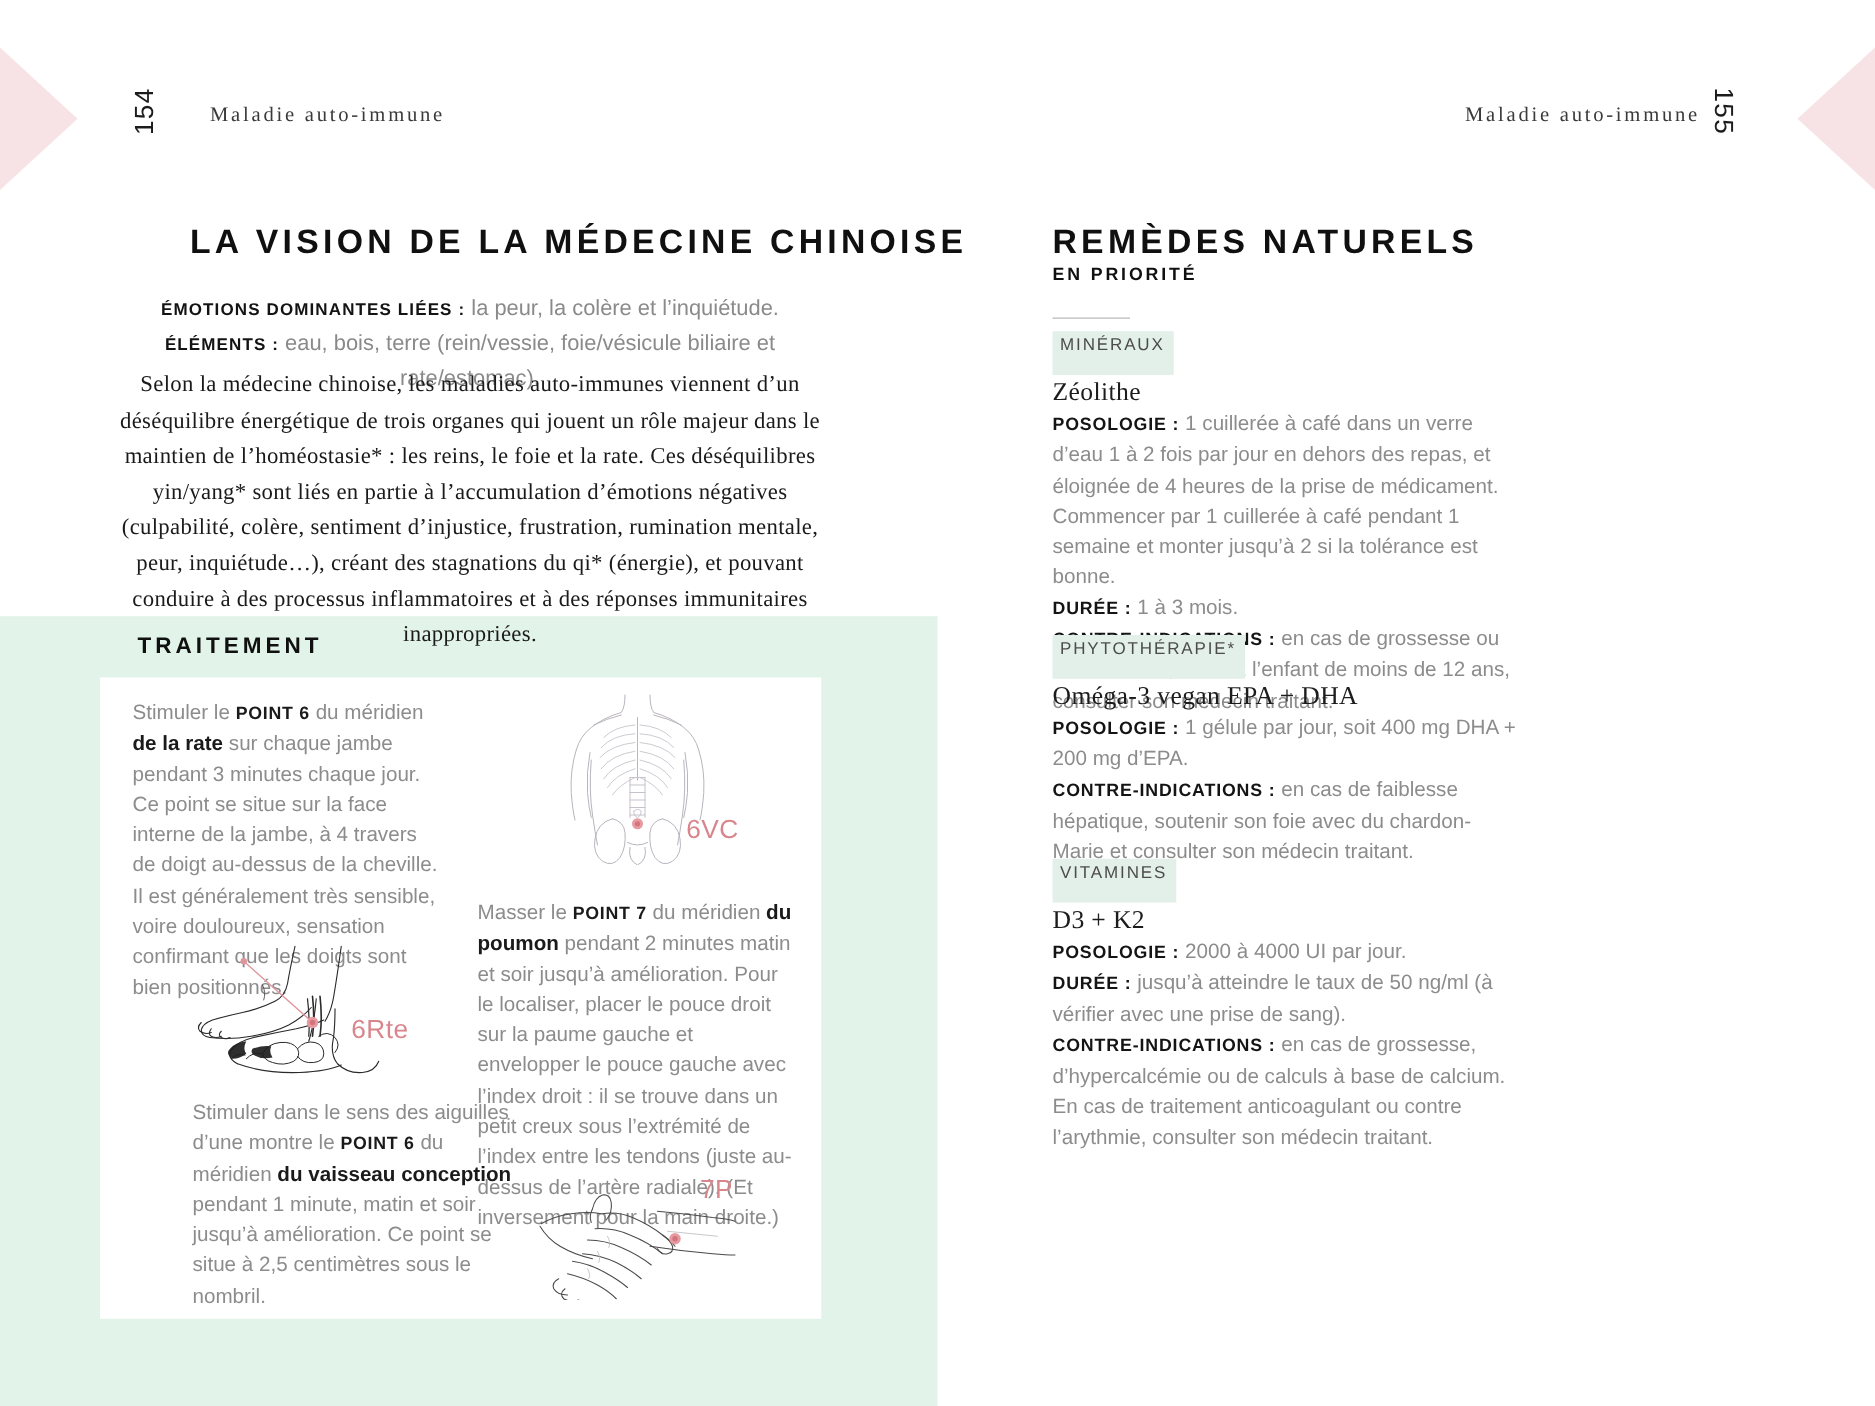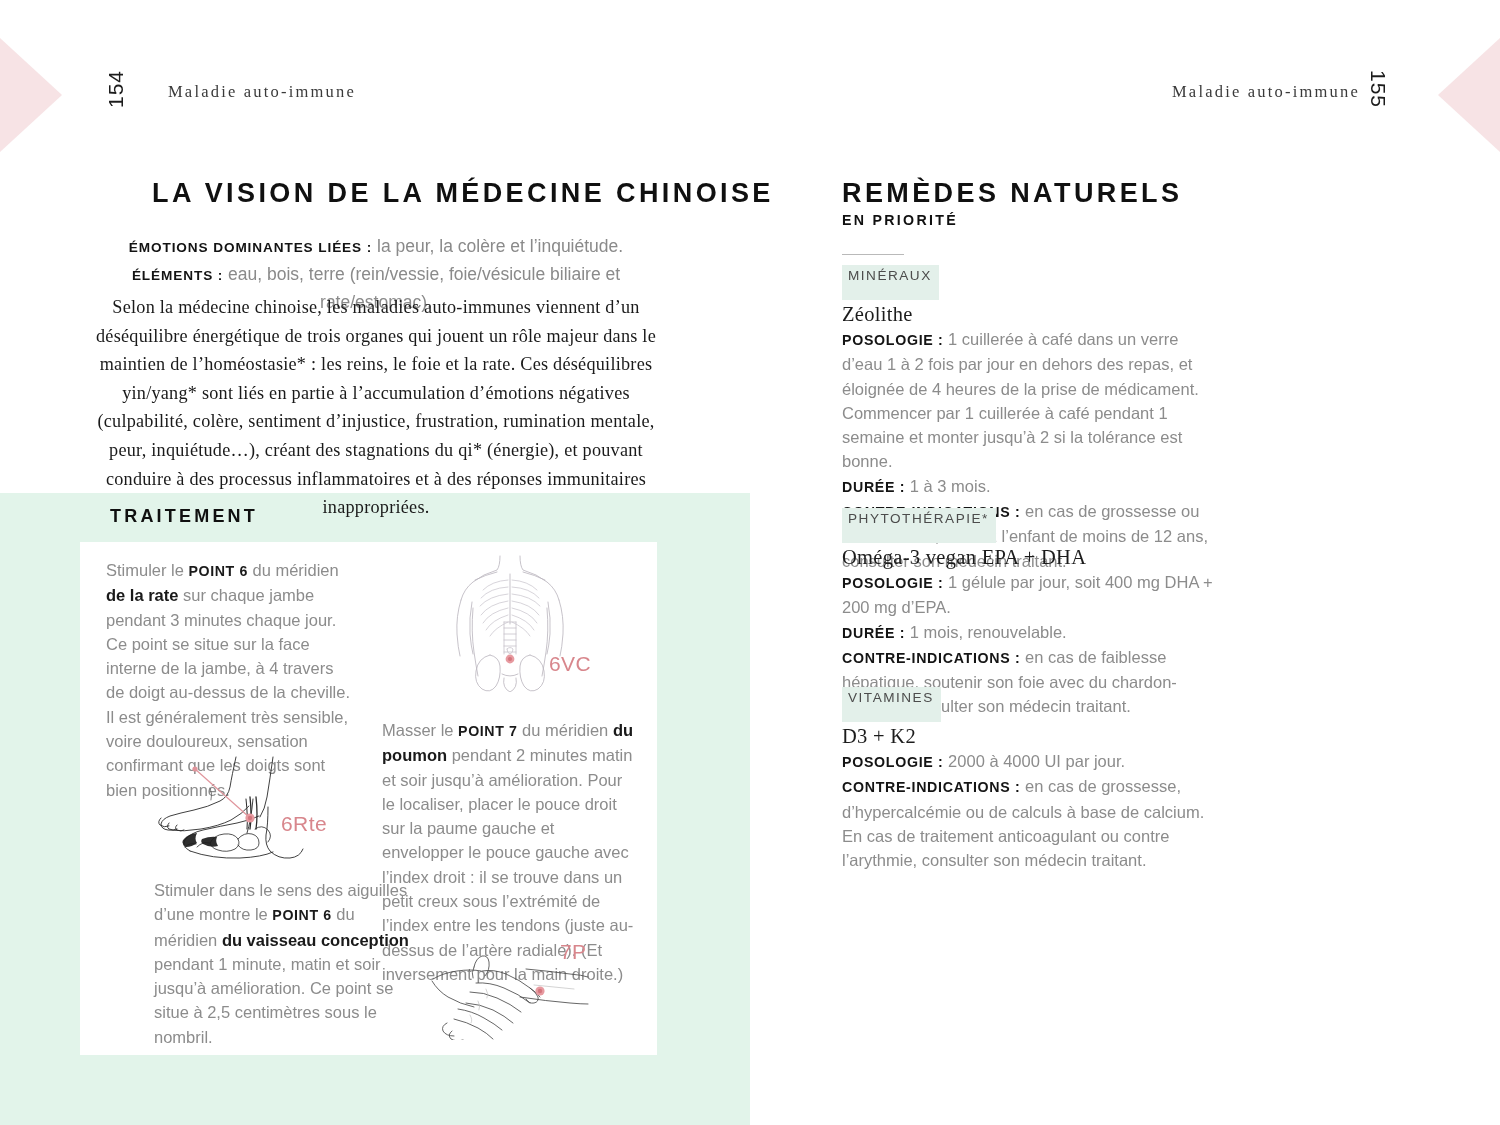--- a/index.html
+++ b/index.html
@@ -352,26 +352,26 @@
         <p><span class="fld">POSOLOGIE :</span><span> 1 cuillerée à café dans un verre d’eau 1 à 2 fois par jour en dehors des repas, et éloignée de 4 heures de la prise de médicament. Commencer par 1 cuillerée à café pendant 1 semaine et monter jusqu’à 2 si la tolérance est bonne.</span></p>
         <p><span class="fld">DURÉE :</span><span> 1 à 3 mois.</span></p>
         <p><span class="fld">CONTRE-INDICATIONS :</span><span> en cas de grossesse ou d’allaitement, et chez l’enfant de moins de 12 ans, consulter son médecin traitant.</span></p>
       </div>
     </div>
   <div class="remedy" id="remedy-1">
       <div><span class="cat-tag">PHYTOTHÉRAPIE*</span></div>
       <div class="remedy-name">Oméga-3 vegan EPA + DHA</div>
       <div class="remedy-body">
         <p><span class="fld">POSOLOGIE :</span><span> 1 gélule par jour, soit 400 mg DHA + 200 mg d’EPA.</span></p>
-        <p><span class="fld">DURÉE :</span><span> 1 mois, renouvelable.</span></p>
         <p><span class="fld">CONTRE-INDICATIONS :</span><span> en cas de faiblesse hépatique, soutenir son foie avec du chardon-Marie et consulter son médecin traitant.</span></p>
       </div>
     </div>
   <div class="remedy" id="remedy-2">
       <div><span class="cat-tag">VITAMINES</span></div>
       <div class="remedy-name">D3 + K2</div>
       <div class="remedy-body">
         <p><span class="fld">POSOLOGIE :</span><span> 2000 à 4000 UI par jour.</span></p>
+        <p><span class="fld">DURÉE :</span><span> jusqu’à atteindre le taux de 50 ng/ml (à vérifier avec une prise de sang).</span></p>
         <p><span class="fld">CONTRE-INDICATIONS :</span><span> en cas de grossesse, d’hypercalcémie ou de calculs à base de calcium. En cas de traitement anticoagulant ou contre l’arythmie, consulter son médecin traitant.</span></p>
       </div>
     </div>
 
 </div>
 
 </body></html>

